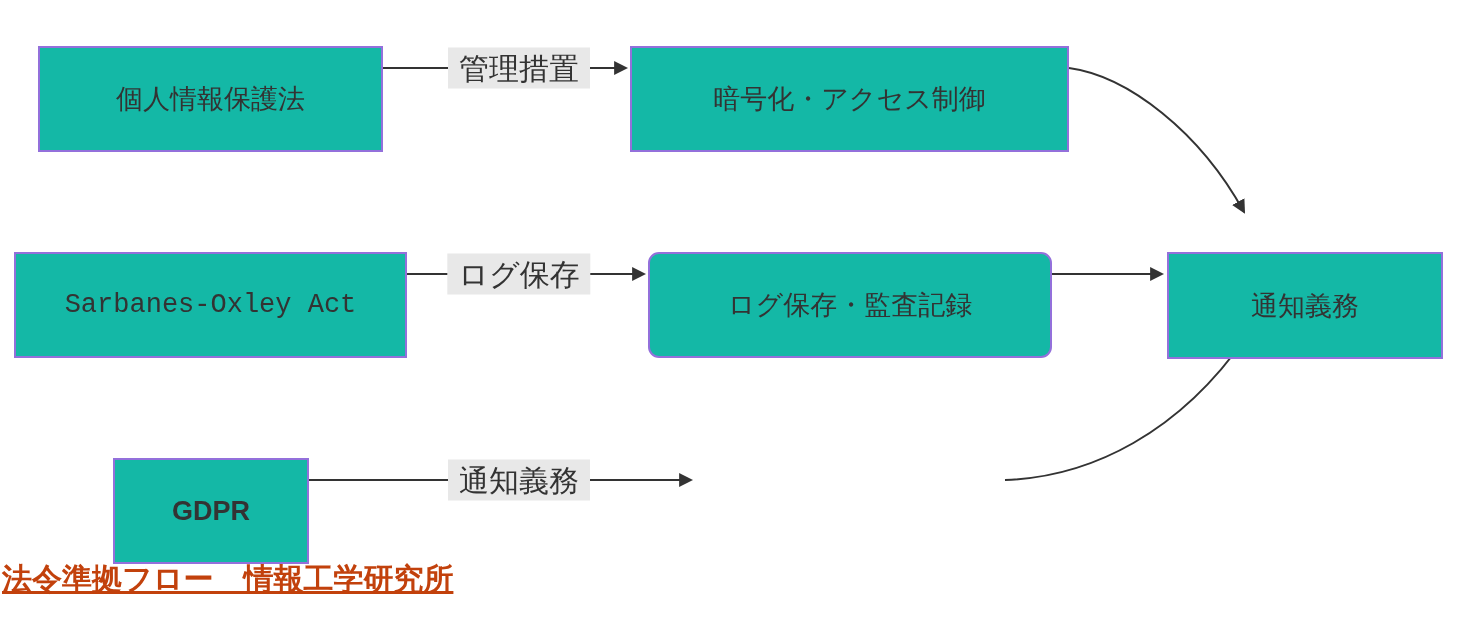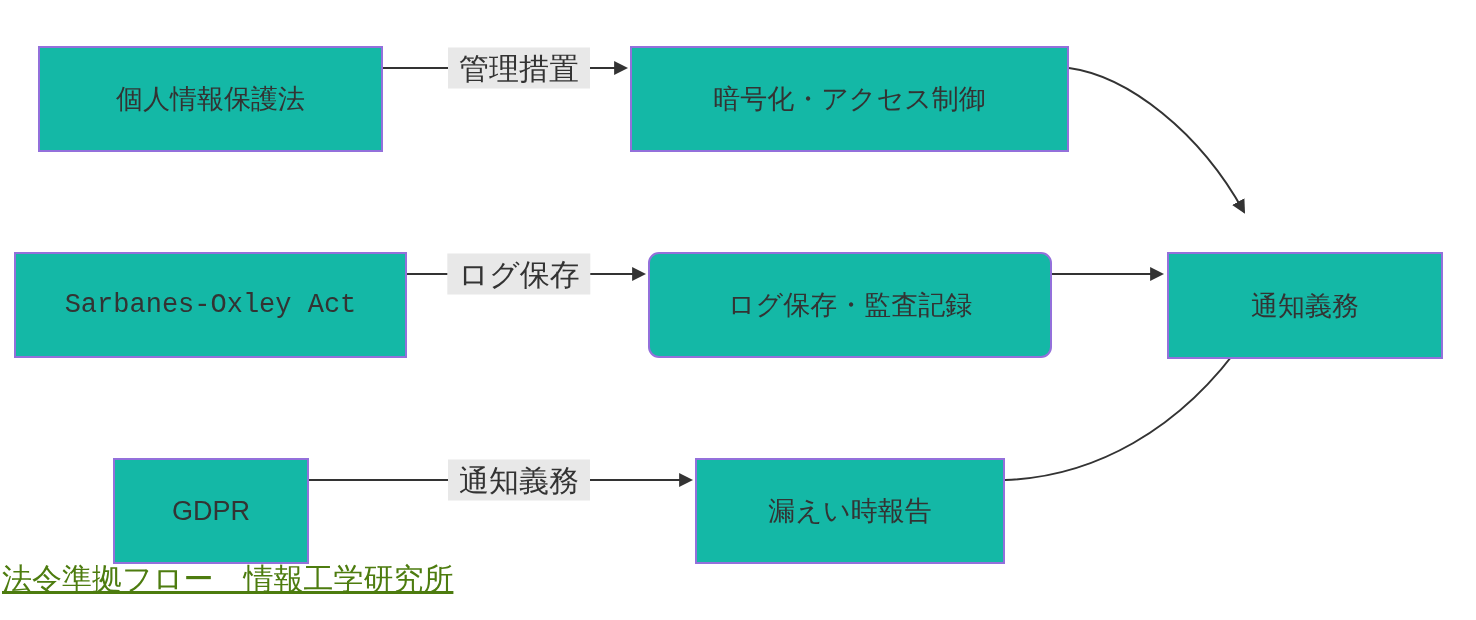--- a/index.html
+++ b/index.html
@@ -47,33 +47,33 @@
     line-height: 1.3;
     padding: 1px 11px;
     z-index: 3;
     white-space: nowrap;
   }
   #caption {
     position: absolute;
     left: 2px;
     top: 559px;
     font-size: 30px;
-    font-weight: normal;
-    color: #4d7c0f;
+    font-weight: bold;
+    color: #c2410c;
     text-decoration: underline;
     white-space: pre;
     z-index: 2;
   }
   
   #node-kojinjoho { left: 38px;   top: 15px;  width: 345px; height: 106px; }
   #node-angoka    { left: 630px;  top: 15px;  width: 439px; height: 106px; text-align: right; }
   #node-sox       { left: 14px;   top: 221px; width: 393px; height: 106px; font-family: Liberation Mono, monospace; }
   #node-log       { left: 648px;  top: 221px; width: 404px; height: 106px; border-radius: 11px; }
   #node-fukkyu    { left: 1167px; top: 221px; width: 276px; height: 107px; }
-  #node-gdpr      { left: 113px;  top: 427px; width: 196px; height: 106px; }
+  #node-gdpr      { left: 113px;  top: 427px; width: 196px; height: 106px; font-weight: bold; }
   #node-roei      { left: 695px;  top: 427px; width: 310px; height: 106px; }
   
   #edge-label-0 { left: 519px; top: 68px; }
   #edge-label-1 { left: 519px; top: 274px; }
   #edge-label-2 { left: 519px; top: 480px; }
 </style>
 </head>
 <body>
 
 <div id="canvas">
@@ -91,21 +91,20 @@
     <path d="M 1052 274 L 1162 274" fill="none" stroke="#333333" stroke-width="2" marker-end="url(#arrowhead)"></path>
     <path d="M 1005 480 C 1092 477, 1180 432, 1246 337" fill="none" stroke="#333333" stroke-width="2" marker-end="url(#arrowhead)"></path>
   </svg>
 
   <div class="node" id="node-kojinjoho">個人情報保護法</div>
   <div class="node" id="node-angoka">暗号化・アクセス制御</div>
   <div class="node" id="node-sox">Sarbanes-Oxley Act</div>
   <div class="node" id="node-log">ログ保存・監査記録</div>
   <div class="node" id="node-fukkyu">通知義務</div>
   <div class="node" id="node-gdpr">GDPR</div>
-  <div class="node" id="node-roei">漏えい時報告</div>
 
   <div class="edge-label" id="edge-label-0">管理措置</div>
   <div class="edge-label" id="edge-label-1">ログ保存</div>
   <div class="edge-label" id="edge-label-2">通知義務</div>
 
   <div id="caption">法令準拠フロー　情報工学研究所</div>
 
 </div>
 
 </body></html>

